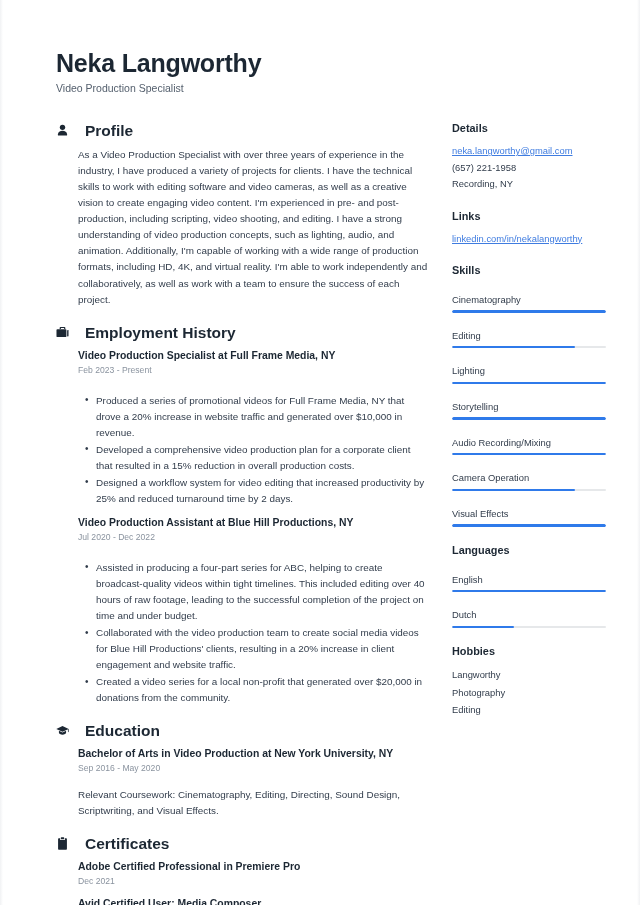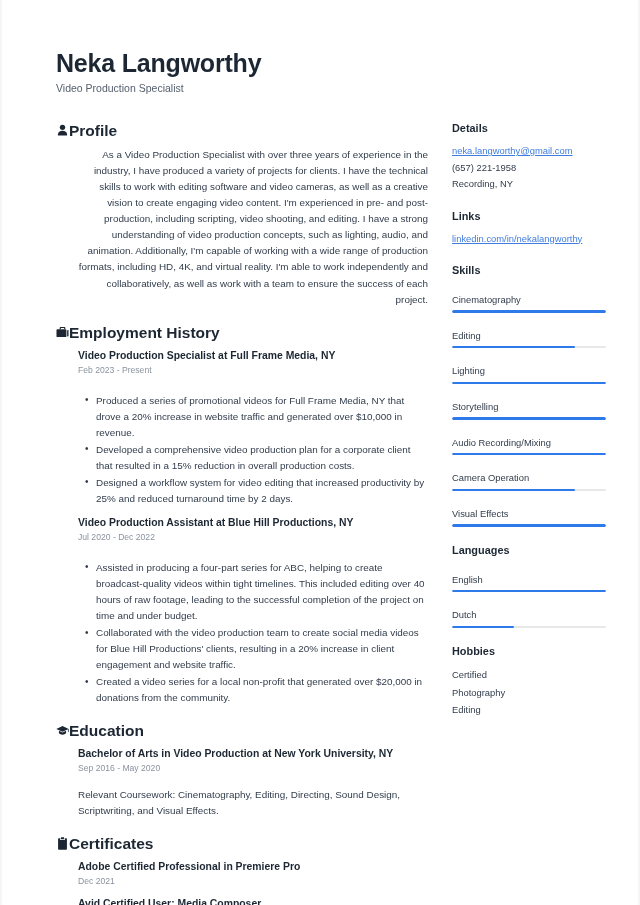--- a/index.html
+++ b/index.html
@@ -76,21 +76,21 @@
     width: 156px;
     flex: 0 0 156px;
     margin-left: 24px;
   }
 
   
   .section { margin-bottom: 16px; }
   .section-head {
     display: flex;
     align-items: center;
-    gap: 0;
+    gap: 16px;
     margin-bottom: 8px;
   }
   .section-icon {
     width: 13px;
     height: 14px;
     display: inline-flex;
     align-items: center;
     justify-content: center;
     color: #1c2733;
     flex: 0 0 13px;
@@ -102,21 +102,21 @@
     color: #1c2733;
     line-height: 1.1;
   }
   .section-body { padding-left: 22px; }
 
   .para {
     font-size: 9.9px;
     line-height: 1.62;
     color: #313c4b;
     margin: 0;
-    text-align: right;
+    text-align: left;
   }
 
   .entry { margin-bottom: 9px; }
   .entry:last-child { margin-bottom: 0; }
   .entry-title {
     font-size: 10.4px;
     font-weight: 700;
     color: #1c2733;
     line-height: 1.35;
   }
@@ -397,20 +397,20 @@
         <div class="side-item">
           <div class="side-item-label">Dutch</div>
           <div class="bar-track" style="background: rgb(230, 232, 234);">
             <div class="bar-fill" style="width: 40%; background: rgb(47, 122, 234);"></div>
           </div>
         </div>
       </div>
 
       <div class="side-block">
         <div class="side-title">Hobbies</div>
-        <div class="plain-item">Certified</div>
+        <div class="plain-item">Langworthy</div>
         <div class="plain-item">Photography</div>
         <div class="plain-item">Editing</div>
       </div>
 
     </div>
   </div>
 </div>
 
 </body></html>

